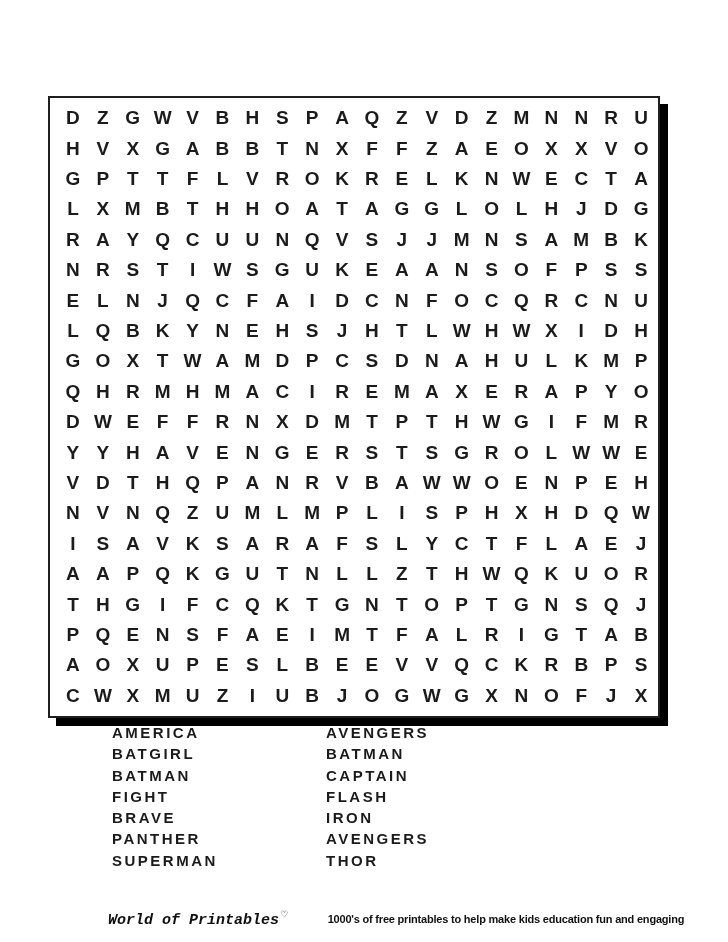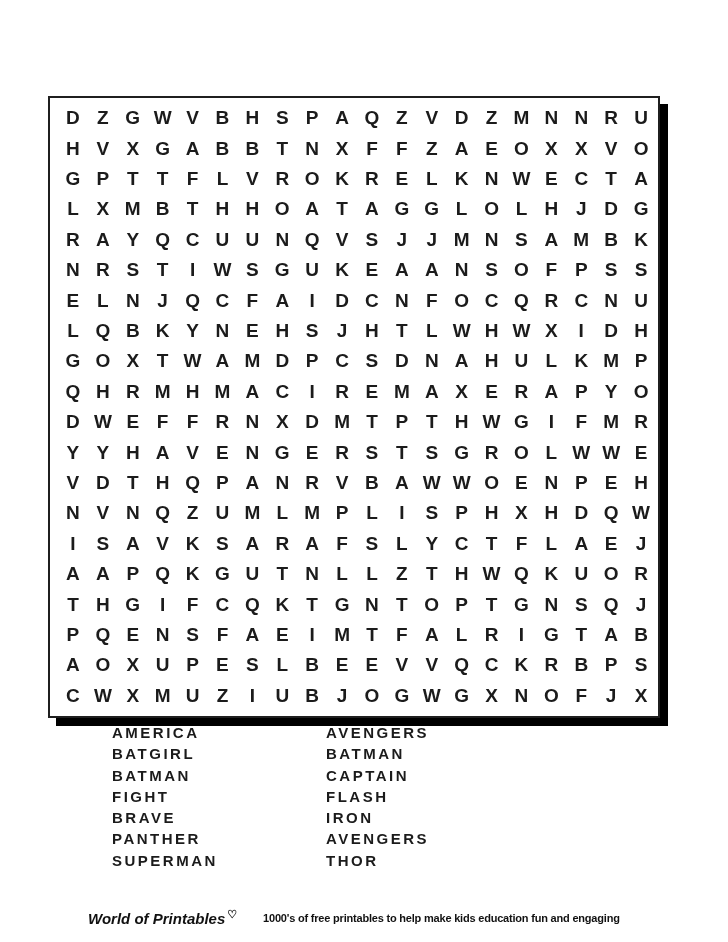--- a/index.html
+++ b/index.html
@@ -74,36 +74,37 @@
   }
   .footer {
     position: absolute;
     left: 88px;
     top: 908px;
     width: 600px;
     display: flex;
     align-items: center;
   }
   .brand {
-    font-family: Liberation Sans, sans-serif;
+    font-family: Liberation Mono, monospace;
     font-style: italic;
     font-weight: 700;
     font-size: 15px;
     color: #111111;
     white-space: nowrap;
+    margin-left: 20px;
   }
   .heart {
     display: inline-block;
     font-size: 11px;
     vertical-align: super;
     margin-left: 2px;
     font-style: normal;
   }
   .tagline {
-    margin-left: 26px;
+    margin-left: 40px;
     font-size: 11px;
     font-weight: 700;
     letter-spacing: -0.2px;
     color: #111111;
     white-space: nowrap;
   }
 </style>
 </head>
 <body>
 

